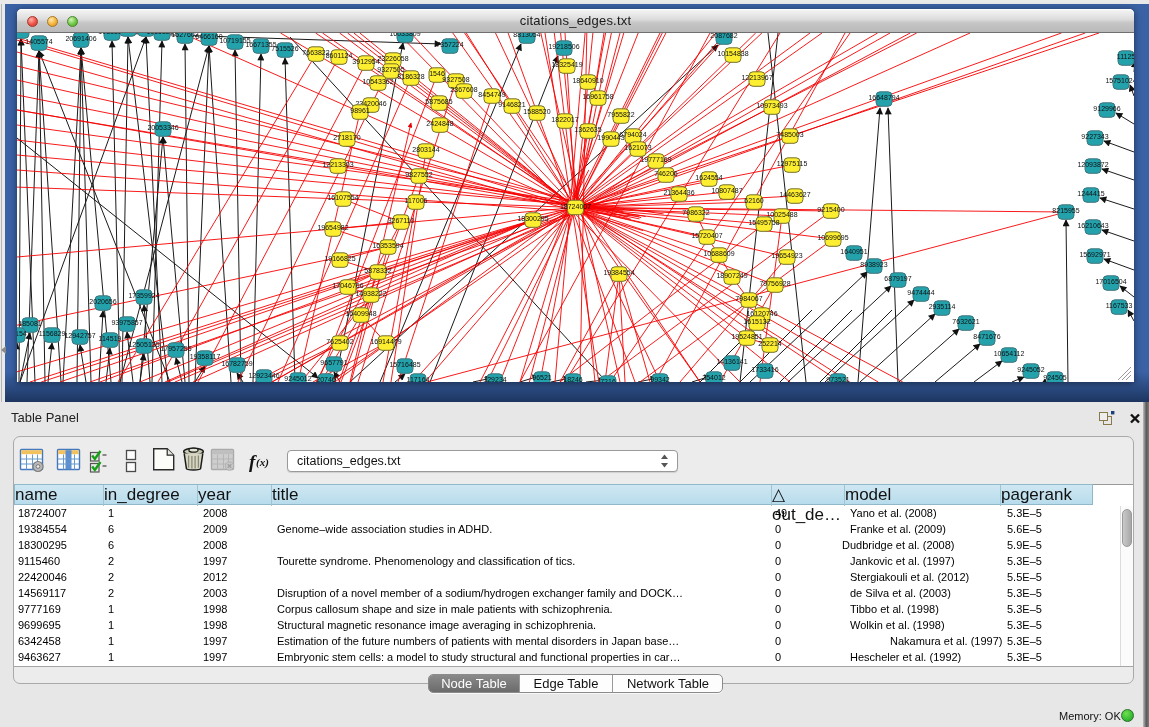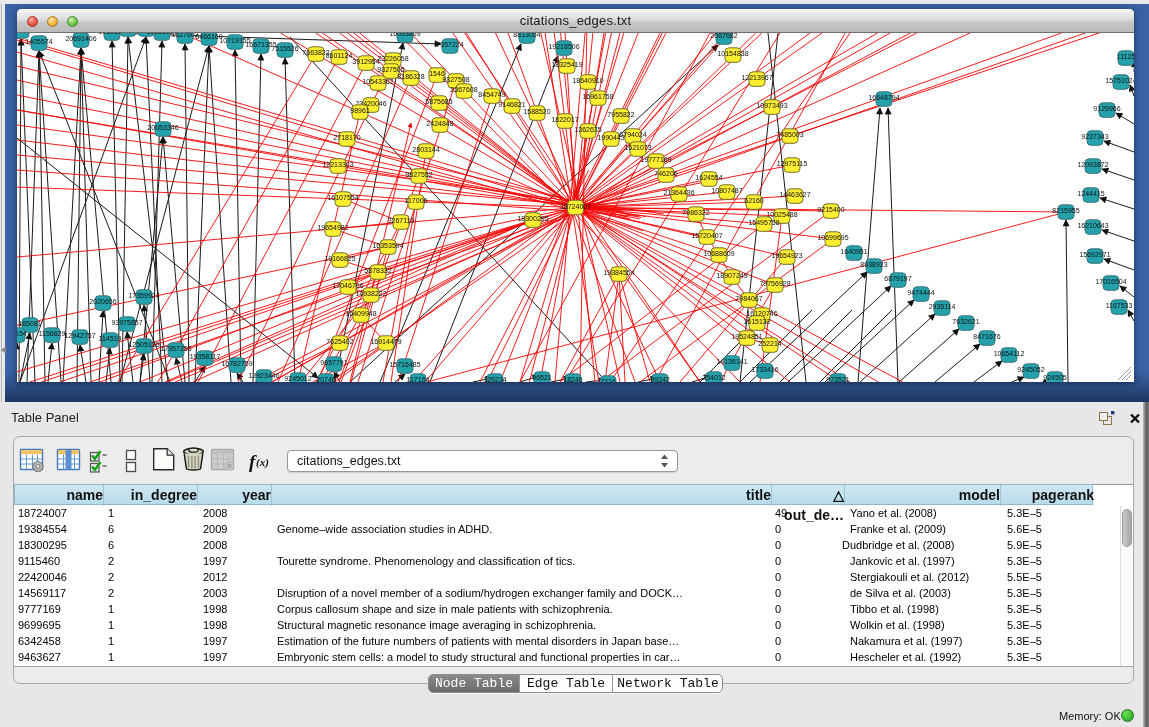--- a/index.html
+++ b/index.html
@@ -20,31 +20,31 @@
  #paneltitle { left:11px; top:410px; font-size:13px; color:#222;text-align:center; }
  #container { left:13px; top:436px; width:1121px; height:248px; background:#ececec;
    border:1px solid #a9a9a9; border-radius:7px; }
  #dropdown { left:287px; top:450px; width:391px; height:22px; background:#fff;
    border:1px solid #999; border-radius:4px; font-size:12.5px; color:#111;
    line-height:20px; padding-left:9px; box-shadow:0 1px 1px rgba(0,0,0,.12); }
  #tbl { left:14px; top:484px; width:1119px; height:183px; background:#fff;
    border-top:1px solid #999; border-bottom:1px solid #a5a5a5; }
  #thead { left:14px; top:484px; width:1079px; height:21px;
    background:linear-gradient(#cfe7f2,#b8dcec); border:1px solid #8fb8c8; }
- .th { position:absolute; top:0; height:21px; font-size:14px; color:#111;
-   text-align:right; line-height:20px; border-right:1px solid #9fc4d4;font-weight:bold; }
+ .th { position:absolute; top:0; height:21px; font-size:17px; color:#111;
+   text-align:left; line-height:20px; border-right:1px solid #9fc4d4; }
  .tr { position:absolute; left:0; width:1149px; height:16px; font-size:11px; color:#000; }
  .c { position:absolute; top:1px; white-space:nowrap; }
  #sb { left:1120px; top:506px; width:13px; height:160px; background:#fbfbfb;
    border-left:1px solid #ddd; }
  #sbthumb { left:1121.5px; top:509px; width:10px; height:38px; border-radius:5px;
    background:linear-gradient(90deg,#c9c9c9,#a8a8a8); border:1px solid #999; }
  #seg { left:428px; top:674px; width:295px; height:19px; border:1px solid #8b8b8b;
    border-radius:5px; background:#fdfdfd; font-size:13px;
-   box-shadow:0 1px 0 rgba(255,255,255,.7);font-family:Liberation Mono, monospace; }
+   box-shadow:0 1px 0 rgba(255,255,255,.7); }
  .sgm { position:absolute; top:0; height:17px; line-height:17px; text-align:center;
    color:#111; }
  #memory { left:1059px; top:710px; font-size:11px; color:#111; }
  #memled { left:1121px; top:709px; width:13px; height:13px; border-radius:50%;
    background:radial-gradient(circle at 38% 32%, #6fe04f, #2eb52e 70%, #1f9a1f);
    border:1.5px solid #2c6e2c; }
  #rightstrip { left:1143px; top:402px; width:6px; height:325px;
    background:linear-gradient(90deg,#bdbdbd,#5a5a5a 55%,#7a7a7a); }
  #leftline { left:1px; top:4px; width:1px; height:398px; background:#b5b5b5; }
 </style></head>
@@ -765,21 +765,21 @@
     <span class="c" style="left:775px">0</span>
     <span class="c" style="left:850px">Wolkin et al. (1998)</span>
     <span class="c" style="left:1007px">5.3E–5</span>
   </div>
 <div class="tr" style="top:634px">
     <span class="c" style="left:18px">6342458</span>
     <span class="c" style="left:108px">1</span>
     <span class="c" style="left:203px">1997</span>
     <span class="c" style="left:277px;width:492px;overflow:hidden">Estimation of the future numbers of patients with mental disorders in Japan base…</span>
     <span class="c" style="left:775px">0</span>
-    <span class="c" style="left:850px">Nakamura et al. (1997)</span>
+    <span class="c" style="left:890px">Nakamura et al. (1997)</span>
     <span class="c" style="left:1007px">5.3E–5</span>
   </div>
 <div class="tr" style="top:650px">
     <span class="c" style="left:18px">9463627</span>
     <span class="c" style="left:108px">1</span>
     <span class="c" style="left:203px">1997</span>
     <span class="c" style="left:277px;width:492px;overflow:hidden">Embryonic stem cells: a model to study structural and functional properties in car…</span>
     <span class="c" style="left:775px">0</span>
     <span class="c" style="left:850px">Hescheler et al. (1992)</span>
     <span class="c" style="left:1007px">5.3E–5</span>

